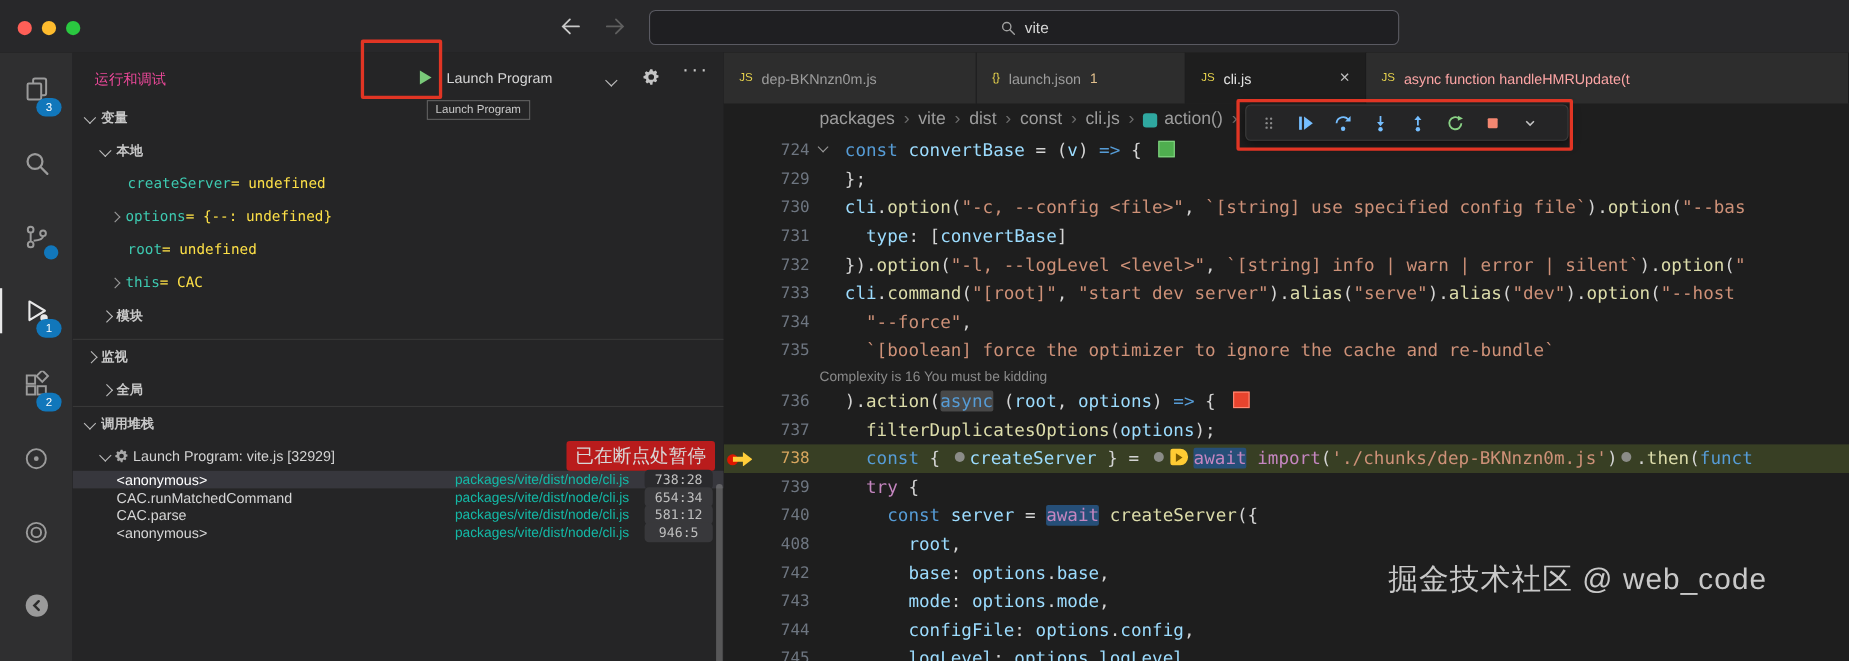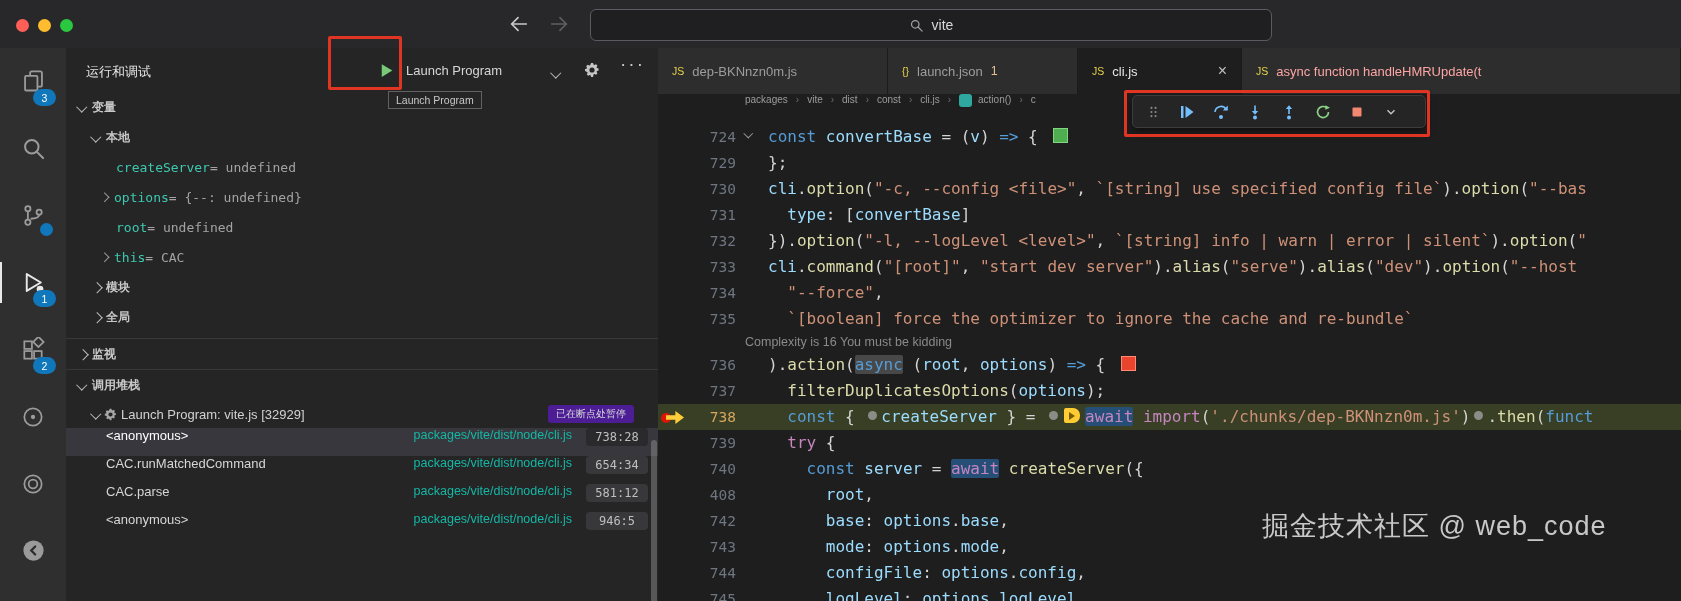--- a/index.html
+++ b/index.html
@@ -21,44 +21,44 @@
   .ab-item{position:relative;height:67px;display:flex;align-items:center;justify-content:center;color:#9b9b9b;cursor:pointer}
   .ab-item.active{color:#e8e8e8}
   .ab-item.active::before{content:"";position:absolute;left:0;top:13px;bottom:13px;width:2px;background:#e8e8e8}
   .ab-badge{position:absolute;right:10px;bottom:9px;min-width:17px;height:17px;border-radius:9px;background:#1177bb;
             color:#fff;font-size:10.5px;display:flex;align-items:center;justify-content:center;padding:0 3px}
   .ab-badge.dot{min-width:13px;height:13px;border-radius:50%;right:13px;bottom:13px;padding:0}
 
   
   .sidebar{position:absolute;left:66px;top:48px;bottom:0;width:592px;background:#252526;overflow:hidden}
   .sb-header{position:relative;height:44px}
-  .sb-title{position:absolute;left:20px;top:15px;font-size:13px;color:#e5e5e5}
+  .sb-title{position:absolute;left:20px;top:15px;font-size:13px;color:#ec4899}
   .sb-play{position:absolute;left:312px;top:14px;cursor:pointer}
   .launch-label{position:absolute;left:340px;top:15px;font-size:13px;color:#d6d6d6;cursor:pointer}
   .launch-chev{position:absolute;left:482px;top:17px}
   .sb-gear{position:absolute;left:518px;top:14px;cursor:pointer}
   .sb-dots{position:absolute;left:554px;top:5px;font-size:19px;letter-spacing:2px;color:#c5c5c5;cursor:pointer}
 
   .row{display:flex;align-items:center;height:30px;font-size:13px;color:#cccccc}
   .row.sec{padding-left:8px}
   .row.grp{padding-left:22px}
   .sec-label,.grp-label{font-size:12px;font-weight:bold;color:#c8c8c8;margin-left:2px}
   .row.bordered{border-top:1px solid #383838}
   .row.first-bordered{margin-top:6px}
   .varrow{padding-left:30px;font-family:"DejaVu Sans Mono","Liberation Mono",monospace;font-size:13px}
   .vname{color:#3dc9b0;margin-left:2px}
-  .vval{color:#a3a3a3}
+  .vval{color:#fde047}
   .spacer18{display:inline-block;width:18px}
 
   .session{height:28px;padding-left:22px}
   .session-label{margin-left:4px;color:#d2d2d2;font-size:13px}
-  .status-badge{margin-left:auto;margin-right:24px;background:#4c1d95;color:#d8d8d8;font-size:10px;
+  .status-badge{margin-left:auto;margin-right:8px;background:#b91c1c;color:#d8d8d8;font-size:17px;
                 padding:2px 8px;border-radius:3px;white-space:nowrap}
 
-  .frame{display:flex;align-items:flex-start;height:28px;padding-left:40px;cursor:pointer}
+  .frame{display:flex;align-items:center;height:16px;padding-left:40px;cursor:pointer}
   .frame.selected{background:#37373d}
   .fname{color:#d6d6d6;font-size:13px;white-space:nowrap}
   .frame.selected .fname{color:#ffffff}
   .fpath{margin-left:auto;color:#14b8a6;font-size:12.5px;white-space:nowrap}
   .floc{margin-left:14px;margin-right:10px;min-width:50px;text-align:center;background:#38383b;color:#bfbfbf;
         font-family:"DejaVu Sans Mono","Liberation Mono",monospace;font-size:12px;border-radius:4px;padding:2px 6px}
   .frame.selected .floc{background:#2a2a2d}
   .sb-scroll{position:absolute;right:1px;top:392px;width:6px;height:208px;background:rgba(170,170,170,.38);border-radius:3px}
 
   
@@ -73,21 +73,21 @@
   .tabs{display:flex;height:46px;background:#252526}
   .tab{display:flex;align-items:center;gap:8px;padding:0 14px;background:#2d2d2d;border-right:1px solid #1b1b1c;
        color:#9d9d9d;font-size:13px;box-sizing:border-box;overflow:hidden;white-space:nowrap;cursor:pointer}
   .tab.w1{width:230px}.tab.w2{width:190px}.tab.w3{width:164px}.tab.flex{flex:1}
   .tab.active{background:#1e1e1e;color:#e5e5e5}
   .ficon{color:#e8d44d;font-weight:normal;font-size:10.5px;flex:none}
   .tab-badge{color:#e2c08d;font-size:12.5px}
   .tab-close{margin-left:auto;color:#c0c0c0;font-size:16px;line-height:1;cursor:pointer}
   .errtab .tab-label{color:#fca5a5}
 
-  .breadcrumbs{height:30px;display:flex;padding-left:87px;font-size:10px;color:#9d9d9d}
+  .breadcrumbs{height:30px;display:flex;align-items:center;padding-left:87px;font-size:16px;color:#9d9d9d}
   .bc-sep{margin:0 8px;color:#6d6d6d}
   .bc-item{cursor:pointer;white-space:nowrap}
   .bc-ic{width:13px;height:13px;border-radius:3px;background:#2fa8a0;display:inline-block;margin-right:6px;flex:none}
 
   .code{position:absolute;top:76px;left:0;right:0;bottom:0;overflow:hidden;
         font-family:"DejaVu Sans Mono","Liberation Mono",monospace;font-size:16px}
   .code-line{display:flex;height:26px;line-height:26px}
   .code-line.current{background:rgba(125,150,55,.28)}
   .glyph{width:32px;flex:none;position:relative}
   .lnum{width:46px;flex:none;text-align:right;color:#6e7681;font-size:14.5px}
@@ -261,27 +261,27 @@
         <div class="row varrow">
           <span class="chev right sm"></span>
           <span class="vname">this</span>
           <span class="vval"> = CAC</span>
         </div>
       </div>
     <div class="row grp">
       <span class="chev right"></span>
       <span class="grp-label">模块</span>
     </div>
+    <div class="row sec bordered first-bordered">
+      <span class="chev right"></span>
+      <span class="sec-label">监视</span>
+    </div>
     <div class="row grp">
       <span class="chev right"></span>
       <span class="grp-label">全局</span>
-    </div>
-    <div class="row sec bordered first-bordered">
-      <span class="chev right"></span>
-      <span class="sec-label">监视</span>
     </div>
     <div class="row sec bordered">
       <span class="chev"></span>
       <span class="sec-label">调用堆栈</span>
     </div>
     <div class="row session">
       <span class="chev"></span>
       <svg width="13" height="13" viewBox="0 0 16 16">
           <path fill="#a8a8a8" d="M9.1 1l.4 1.6.9.4L12 2.2l1.4 1.4-.8 1.6.4.9 1.6.4v2l-1.6.4-.4.9.8 1.6-1.4 1.4-1.6-.8-.9.4L9.1 15h-2l-.4-1.6-.9-.4-1.6.8-1.4-1.4.8-1.6-.4-.9L1 9.1v-2l1.6-.4.4-.9-.8-1.6 1.4-1.4 1.6.8.9-.4L7.1 1h2zM8 5.4A2.6 2.6 0 1 0 8 10.6 2.6 2.6 0 0 0 8 5.4z"></path>
         </svg>

